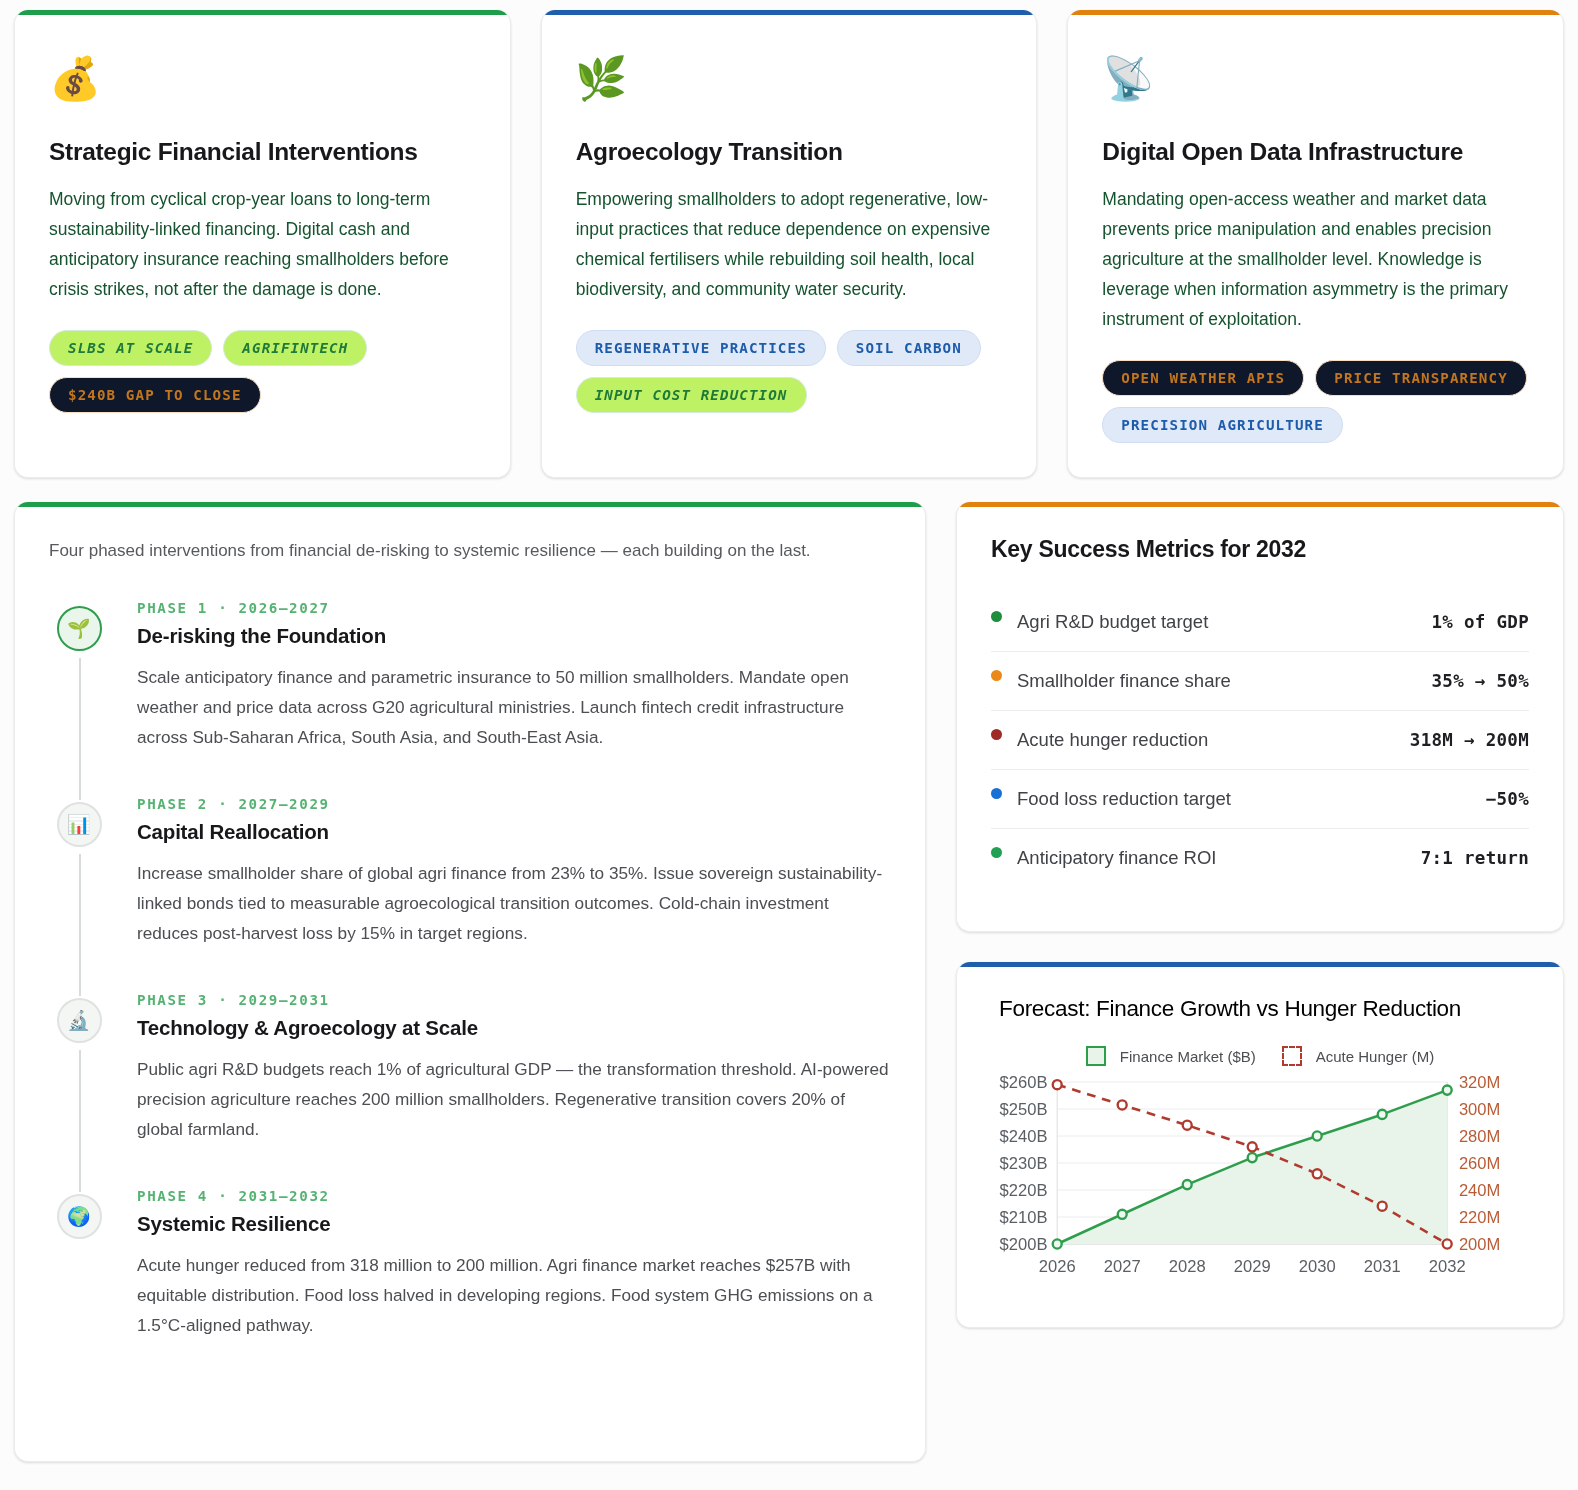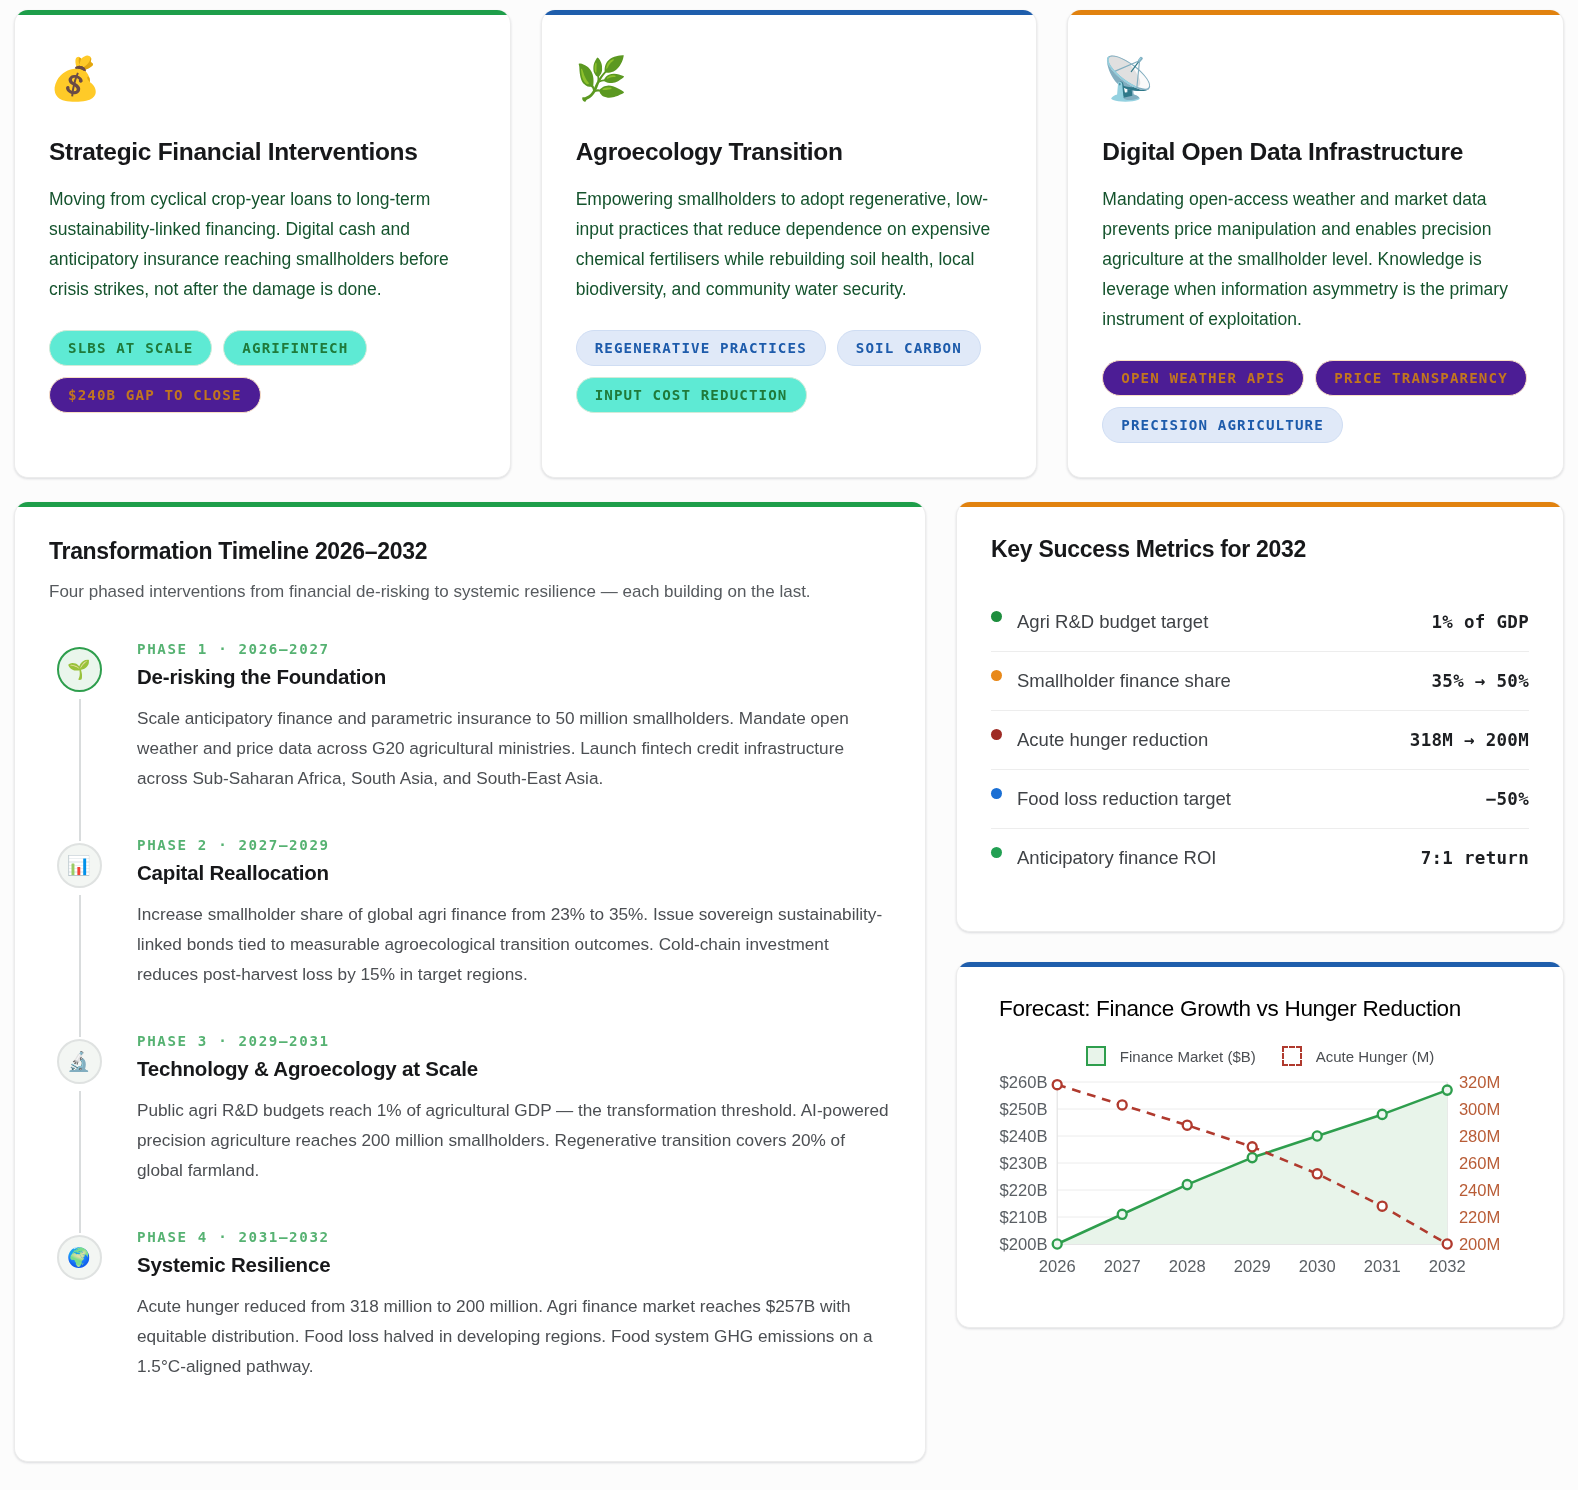--- a/index.html
+++ b/index.html
@@ -45,22 +45,22 @@
   }
   .card-desc {
     font-size: 17.5px; line-height: 30px; color: #14532d; margin: 0 0 26px 0;
   }
   .tags { display: flex; flex-wrap: wrap; gap: 11px; }
   .tag {
     font-family: "DejaVu Sans Mono", "Liberation Mono", monospace;
     font-size: 14.2px; letter-spacing: 1.1px; font-weight: 600;
     padding: 9px 18px; border-radius: 999px; white-space: nowrap;
   }
-  .tag.green  { background:#5eead4; color:#1f7a3a; border:1px solid #d2ead8; }
-  .tag.orange { background:#4c1d95; color:#c2761e; border:1px solid #f8dfc4; }
+  .tag.green  { background:#bef264; color:#1f7a3a; border:1px solid #d2ead8;font-style:italic; }
+  .tag.orange { background:#0f172a; color:#c2761e; border:1px solid #f8dfc4; }
   .tag.blue   { background:#e0e9f8; color:#1d5bab; border:1px solid #cfddf3; }
 
   
   .lower {
     display: grid;
     grid-template-columns: 912px 1fr;
     gap: 30px;
     margin: 0 6px;
     align-items: start;
   }
@@ -168,21 +168,20 @@
         <span class="tag orange">OPEN WEATHER APIS</span>
         <span class="tag orange">PRICE TRANSPARENCY</span>
         <span class="tag blue">PRECISION AGRICULTURE</span>
       </div>
     </div>
   </div>
 
   <div class="lower">
 
     <div class="card timeline-card" style="--accent:#1e9e4a">
-      <h2 class="sec-title">Transformation Timeline 2026–2032</h2>
       <p class="sec-sub">Four phased interventions from financial de-risking to systemic resilience — each building on the last.</p>
 
       <div class="tl">
 
         <div class="tl-item">
           <div class="tl-line"></div>
           <div class="tl-dot active">🌱</div>
           <div class="tl-phase">PHASE 1 · 2026–2027</div>
           <div class="tl-head">De-risking the Foundation</div>
           <p class="tl-body">Scale anticipatory finance and parametric insurance to 50 million smallholders. Mandate open weather and price data across G20 agricultural ministries. Launch fintech credit infrastructure across Sub-Saharan Africa, South Asia, and South-East Asia.</p>

